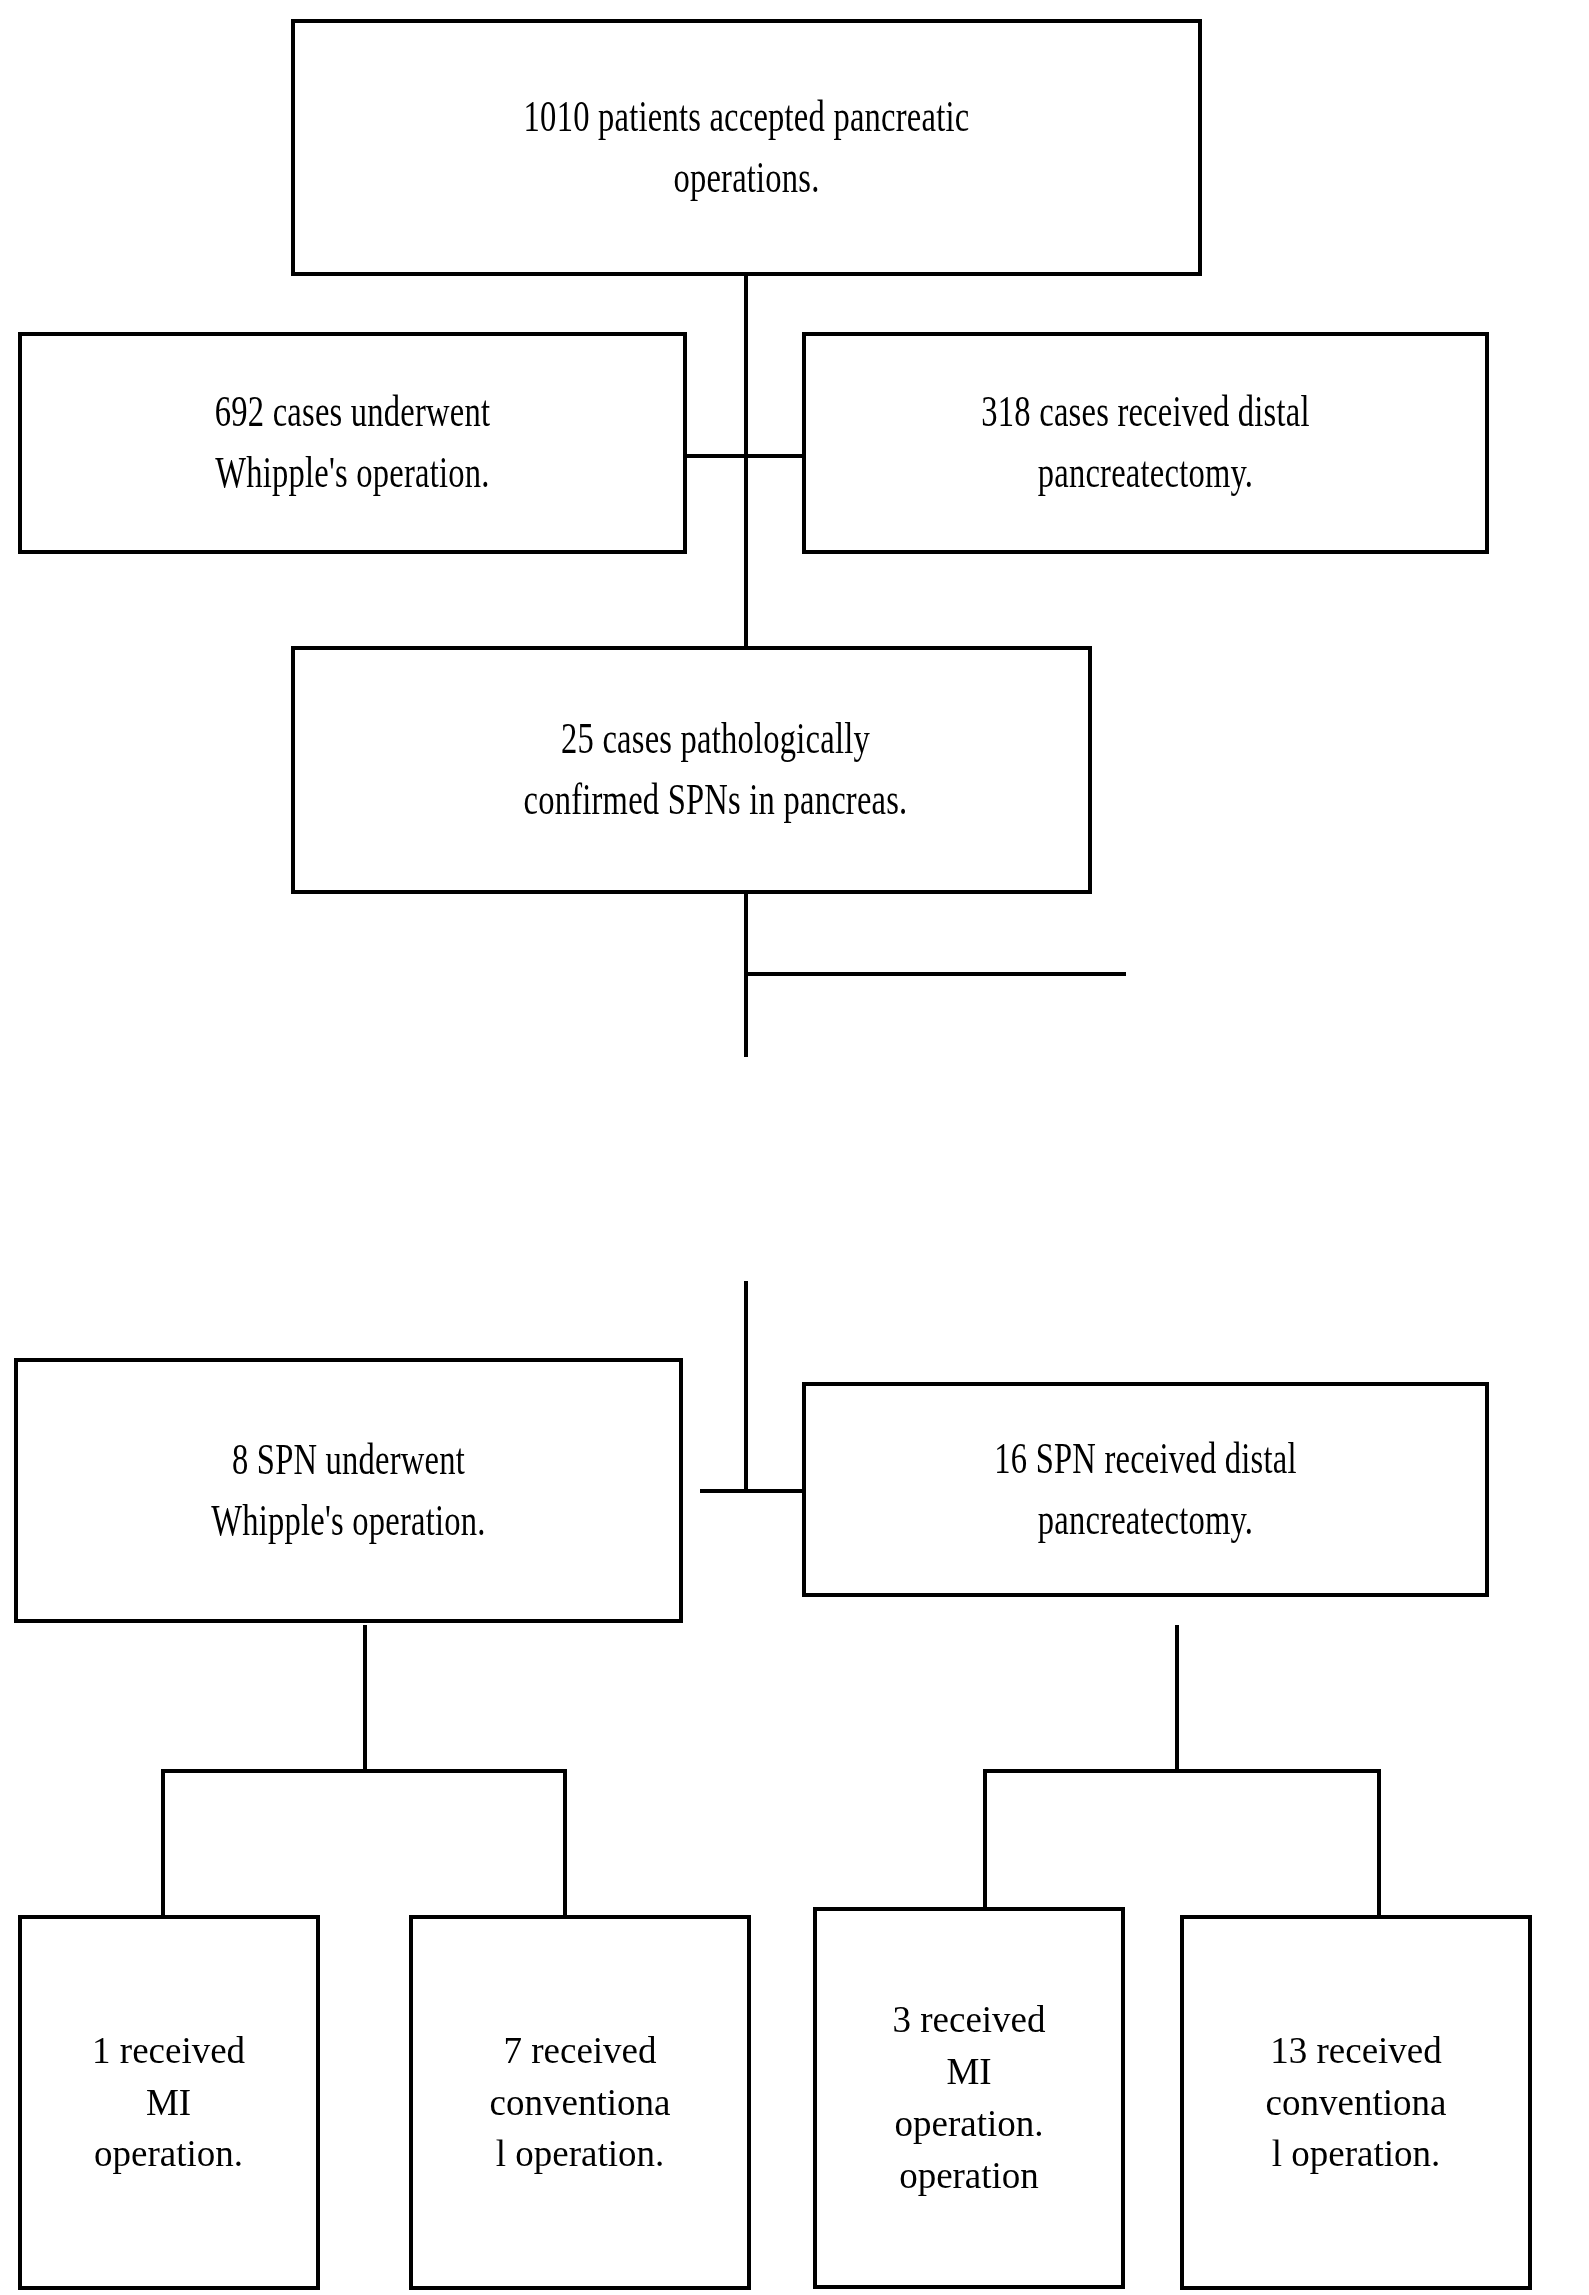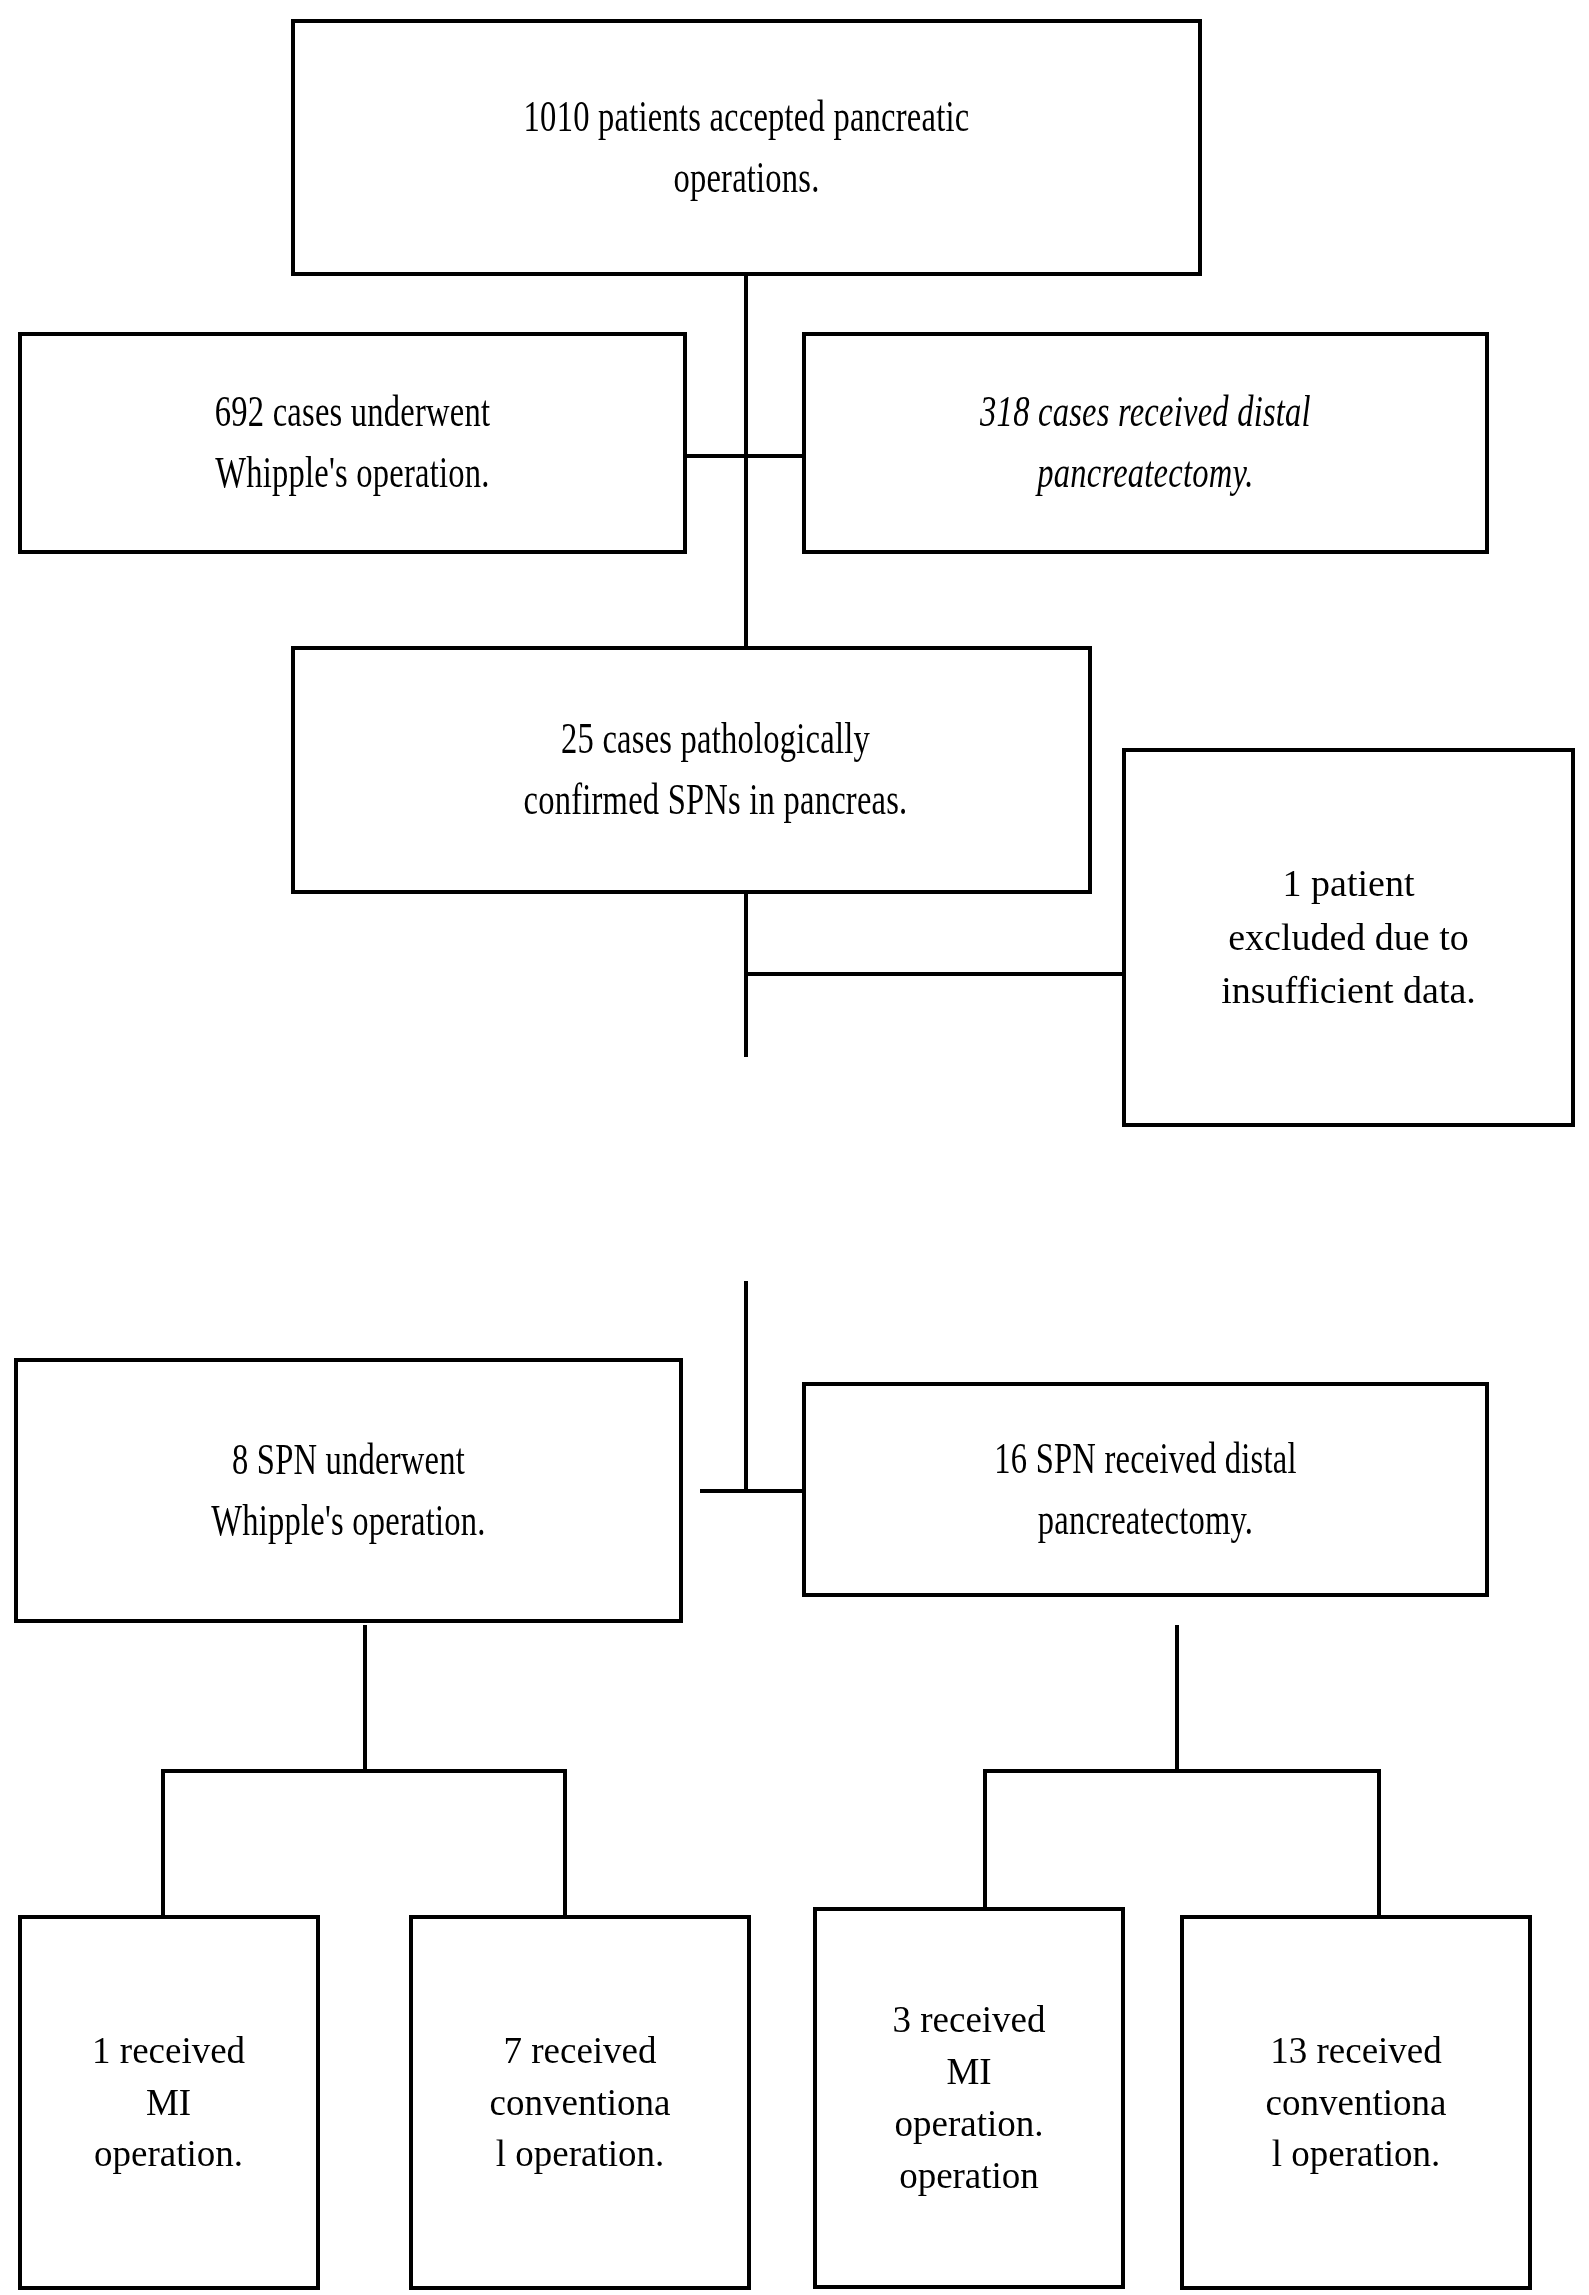--- a/index.html
+++ b/index.html
@@ -88,35 +88,30 @@
   <div class="node cond" style="left:291px; top:19px; width:911px; height:257px;">
     <span class="txt">1010 patients accepted pancreatic
 operations.</span>
   </div>
 
   <div class="node cond" style="left:17.6px; top:332px; width:669px; height:222px;">
     <span class="txt">692 cases underwent
 Whipple's operation.</span>
   </div>
 
-  <div class="node cond" style="left:802px; top:332px; width:687px; height:222px;font-style:italic;">
+  <div class="node cond" style="left:802px; top:332px; width:687px; height:222px;">
     <span class="txt">318 cases received distal
 pancreatectomy.</span>
   </div>
 
   <div class="node cond" style="left:291px; top:646px; width:801px; height:248px;padding-left:48px;">
     <span class="txt">25 cases pathologically
 confirmed SPNs in  pancreas.</span>
   </div>
 
-  <div class="node norm" style="left:1122px; top:748px; width:453px; height:379px;">
-    <span class="txt">1 patient
-excluded due to
-insufficient data.</span>
-  </div>
 
 
   <div class="node cond" style="left:14px; top:1358px; width:669px; height:265px;">
     <span class="txt">8 SPN underwent
 Whipple's operation.</span>
   </div>
 
   <div class="node cond" style="left:802px; top:1358px; width:687px; height:215px;margin-top:24px;">
     <span class="txt">16 SPN received distal
 pancreatectomy.</span>

